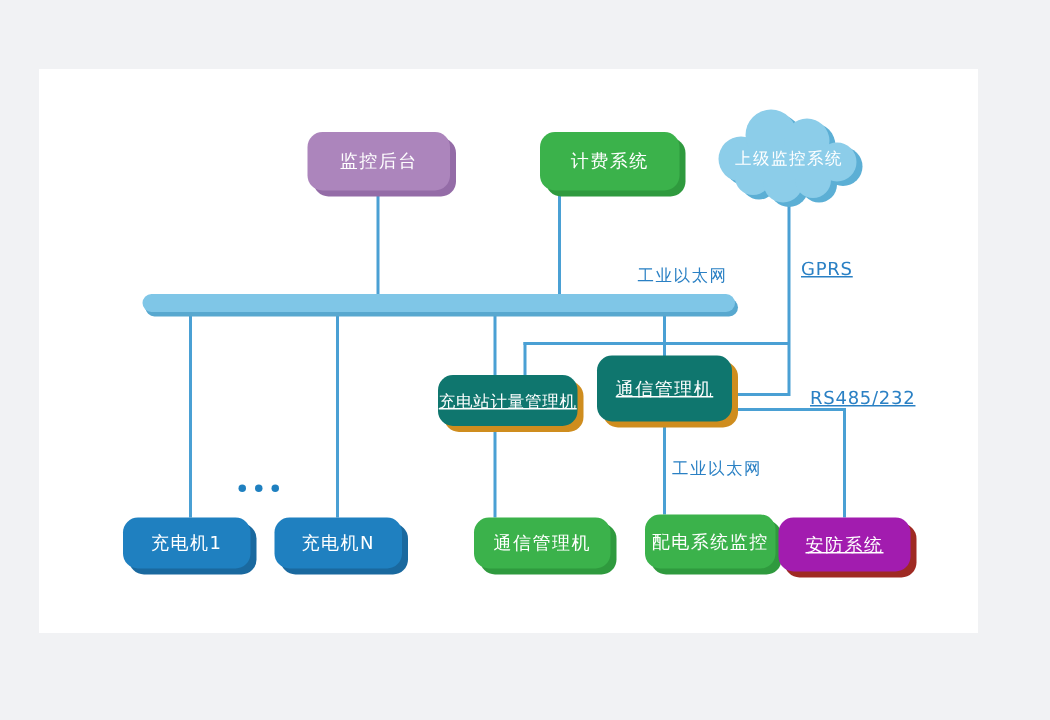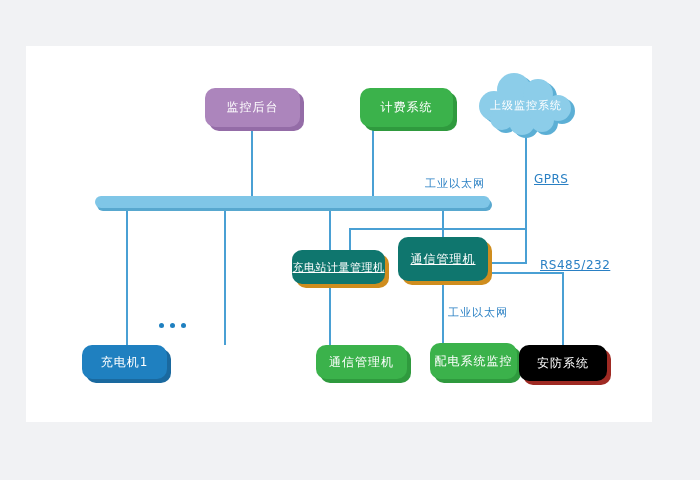--- a/index.html
+++ b/index.html
@@ -15,21 +15,21 @@
   }
   .node{
     position:absolute;display:flex;align-items:center;justify-content:center;
     color:#ffffff;font-size:12px;letter-spacing:1px;
     border-radius:10px;text-align:center;white-space:nowrap;
   }
   .purple{background:#ac85bc;box-shadow:4px 4px 0 #946ca7;}
   .green {background:#3bb24b;box-shadow:4px 4px 0 #2f9a3e;margin-left:33px;}
   .orange{background:#0f766e;box-shadow:4px 4px 0 #cf8d1e;text-decoration:underline;}
   .blue  {background:#1f80c0;box-shadow:4px 4px 0 #1a699f;}
-  .red   {background:#000000;box-shadow:4px 4px 0 #9f2a23;}
+  .red   {background:#a21caf;box-shadow:4px 4px 0 #9f2a23;text-decoration:underline;}
   .bus{
     position:absolute;left:69px;top:150px;width:395px;height:12px;
     background:#7fc6e7;border-radius:7px;box-shadow:2px 3px 0 #58a8cf;
   }
   .vline{position:absolute;width:1.5px;background:#4aa0d4;}
   .hline{position:absolute;height:1.5px;background:#4aa0d4;}
   .netlabel{
     position:absolute;color:#2a80c4;font-size:11px;letter-spacing:1px;white-space:nowrap;
   }
   .netlabel.lat{font-size:12px;letter-spacing:0.5px;text-decoration:underline;}
@@ -100,17 +100,18 @@
   <div class="node orange" style="left:266px;top:204px;width:93px;height:34px;font-size:11px;letter-spacing:0.5px">充电站计量管理机</div>
   <div class="node orange" style="left:372px;top:191px;width:90px;height:44px">通信管理机</div>
 
   <div class="dots">
     <span></span>
     <span></span>
     <span></span>
   </div>
 
   <div class="node blue" style="left:56px;top:299px;width:85px;height:34px">充电机1</div>
+  <div class="node blue" style="left:157px;top:299px;width:85px;height:34px">充电机N</div>
   <div class="node green" style="left:257px;top:299px;width:91px;height:34px">通信管理机</div>
   <div class="node green" style="left:371px;top:297px;width:87px;height:36px">配电系统监控</div>
   <div class="node red" style="left:493px;top:299px;width:88px;height:36px">安防系统</div>
 
 </div>
 
 </body></html>

